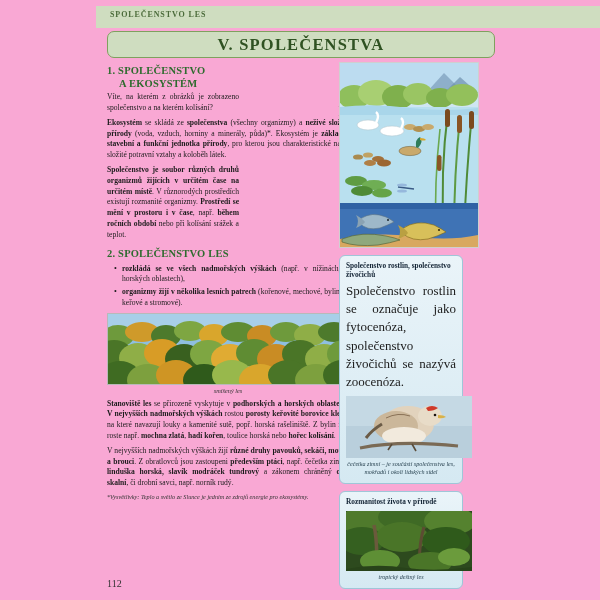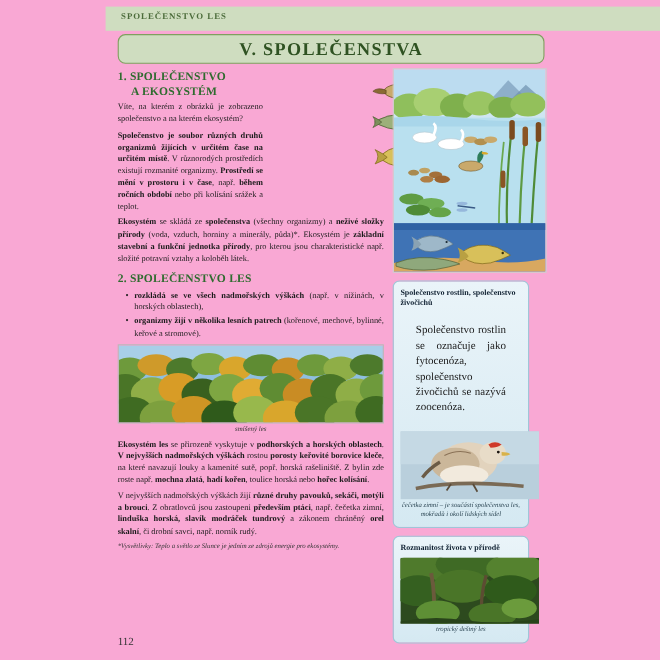--- a/index.html
+++ b/index.html
@@ -52,21 +52,21 @@
   }
 
   
   .col-main {
     position: absolute;
     left: 107px; top: 64px;
     width: 242px;
   }
   .col-side {
     position: absolute;
-    left: 357px; top: 62px;
+    left: 339px; top: 62px;
     width: 124px;
   }
 
   h2.sec {
     margin: 0 0 2px 0;
     font-family: "Liberation Serif", serif;
     font-size: 10.5px;
     font-weight: bold;
     color: #2f6b2f;
     letter-spacing: 0.2px;
@@ -147,22 +147,22 @@
     margin-bottom: 7px;
   }
   .infobox h3 {
     margin: 0 0 2px 0;
     font-size: 7.3px;
     font-weight: bold;
     color: #123;
     line-height: 1.3;
   }
   .infobox p {
-    margin: 14px;
-    font-size: 10px;
+    margin: 0;
+    font-size: 13px;
     line-height: 1.4;
     text-align: justify;
     color: #1b1b1b;
   }
   .infobox .photo-slot { margin-top: 5px; }
   .infobox .cap {
     text-align: center;
     font-size: 6.1px;
     font-style: italic;
     color: #2a4452;
@@ -199,21 +199,21 @@
     <span>V. SPOLEČENSTVA</span>
   </div>
 
   <div class="col-main">
 
     <h2 class="sec">
       <span>1. SPOLEČENSTVO</span>
       <span class="ln2">A EKOSYSTÉM</span>
     </h2>
 
-    <p class="body narrow">Víte, na kterém z obrázků je zobrazeno společenstvo a na kterém ekosystém?</p>
+    <p class="body narrow">Víte, na kterém z obrázků je zobrazeno společenstvo a na kterém kolísání?</p>
     <p class="body narrow" style="height:0;overflow:hidden;margin:0;"></p>
 
     <div class="illus-inline">
       <svg width="122" height="92" viewBox="0 0 122 92">
 
         <g>
           <ellipse cx="34" cy="17" rx="22" ry="7.5" fill="#c9a96b" stroke="#6b5226" stroke-width="0.7"></ellipse>
           <path d="M14 16 Q6 13 2 17 Q7 20 14 19 Z" fill="#8a6a33" stroke="#5c4620" stroke-width="0.6"></path>
           <path d="M22 12 Q34 6 46 11 Q38 16 24 16 Z" fill="#a98a4f" stroke="#6b5226" stroke-width="0.5"></path>
           <path d="M48 13 Q56 4 60 8 Q62 14 55 18 Q50 18 48 15 Z" fill="#2e7d5b" stroke="#1d5740" stroke-width="0.6"></path>
@@ -253,22 +253,22 @@
           <path d="M110 16 L110 11" stroke="#5d9a42" stroke-width="0.9"></path>
           <ellipse cx="79" cy="78" rx="10" ry="5" fill="#6fae54" stroke="#3f6b2f" stroke-width="0.6"></ellipse>
           <ellipse cx="95" cy="85" rx="11" ry="5" fill="#7cb85f" stroke="#3f6b2f" stroke-width="0.6"></ellipse>
           <ellipse cx="110" cy="76" rx="9" ry="4.5" fill="#6fae54" stroke="#3f6b2f" stroke-width="0.6"></ellipse>
           <path d="M88 58 Q92 52 96 56" stroke="#4a6fa8" stroke-width="0.8" fill="none"></path>
           <ellipse cx="92" cy="57" rx="3" ry="1.2" fill="#7aa0d0"></ellipse>
         </g>
       </svg>
     </div>
 
+    <p class="body"><b>Ekosystém</b> se skládá ze <b>společenstva</b> (všechny organizmy) a <b>neživé složky přírody</b> (voda, vzduch, horniny a minerály, půda)*. Ekosystém je <b>základní stavební a funkční jednotka přírody</b>, pro kterou jsou charakteristické např. složité potravní vztahy a koloběh látek.</p>
     <p class="body narrow" style="width:132px;"><b>Společenstvo je soubor různých druhů organizmů žijících v určitém čase na určitém místě</b>. V různorodých prostředích existují rozmanité organizmy. <b>Prostředí se mění v prostoru i v čase</b>, např. <b>během ročních období</b> nebo při kolísání srážek a teplot.</p>
-    <p class="body"><b>Ekosystém</b> se skládá ze <b>společenstva</b> (všechny organizmy) a <b>neživé složky přírody</b> (voda, vzduch, horniny a minerály, půda)*. Ekosystém je <b>základní stavební a funkční jednotka přírody</b>, pro kterou jsou charakteristické např. složité potravní vztahy a koloběh látek.</p>
 
     <h2 class="sec" style="margin-top:7px;">2. SPOLEČENSTVO LES</h2>
 
 
     <ul class="bullets">
       <li><b>rozkládá se ve všech nadmořských výškách</b> (např. v nížinách, v horských oblastech),</li>
       <li><b>organizmy žijí v několika lesních patrech</b> (kořenové, mechové, bylinné, keřové a stromové).</li>
     </ul>
 
     <div class="fig">
@@ -310,21 +310,21 @@
             <ellipse cx="152" cy="66" rx="21" ry="16" fill="#d9a62c"></ellipse>
             <ellipse cx="180" cy="61" rx="20" ry="15" fill="#4a7527"></ellipse>
             <ellipse cx="208" cy="66" rx="21" ry="16" fill="#7da03e"></ellipse>
             <ellipse cx="234" cy="61" rx="19" ry="15" fill="#3f6b22"></ellipse>
           </g>
         </svg>
       </div>
       <div class="cap">smíšený les</div>
     </div>
 
-    <p class="body" style="margin-top:5px;"><b>Ekosystém les</b> se přirozeně vyskytuje v <b>podhorských a horských oblastech</b>. <b>V nejvyšších nadmořských výškách</b> rostou <b>porosty keřovité borovice kleče</b>, na které navazují louky a kamenité sutě, popř. horská rašeliniště. Z bylin zde roste např. <b>mochna zlatá</b>, <b>hadí kořen</b>, toulice horská nebo <b>hořec kolísání</b>.</p>
+    <p class="body" style="margin-top:5px;"><b>Stanoviště les</b> se přirozeně vyskytuje v <b>podhorských a horských oblastech</b>. <b>V nejvyšších nadmořských výškách</b> rostou <b>porosty keřovité borovice kleče</b>, na které navazují louky a kamenité sutě, popř. horská rašeliniště. Z bylin zde roste např. <b>mochna zlatá</b>, <b>hadí kořen</b>, toulice horská nebo <b>hořec kolísání</b>.</p>
     <p class="body">V nejvyšších nadmořských výškách žijí <b>různé druhy pavouků, sekáči, motýli a brouci</b>. Z obratlovců jsou zastoupeni <b>především ptáci</b>, např. čečetka zimní, <b>linduška horská, slavík modráček tundrový</b> a zákonem chráněný <b>orel skalní</b>, či drobní savci, např. norník rudý.</p>
 
     <div class="footnote">*Vysvětlivky: Teplo a světlo ze Slunce je jedním ze zdrojů energie pro ekosystémy.</div>
   </div>
 
   <div class="col-side">
 
     <div class="pond-fig">
       <svg width="138" height="184" viewBox="0 0 138 184" preserveAspectRatio="none">
         <rect width="138" height="184" fill="#cfe6f2"></rect>

